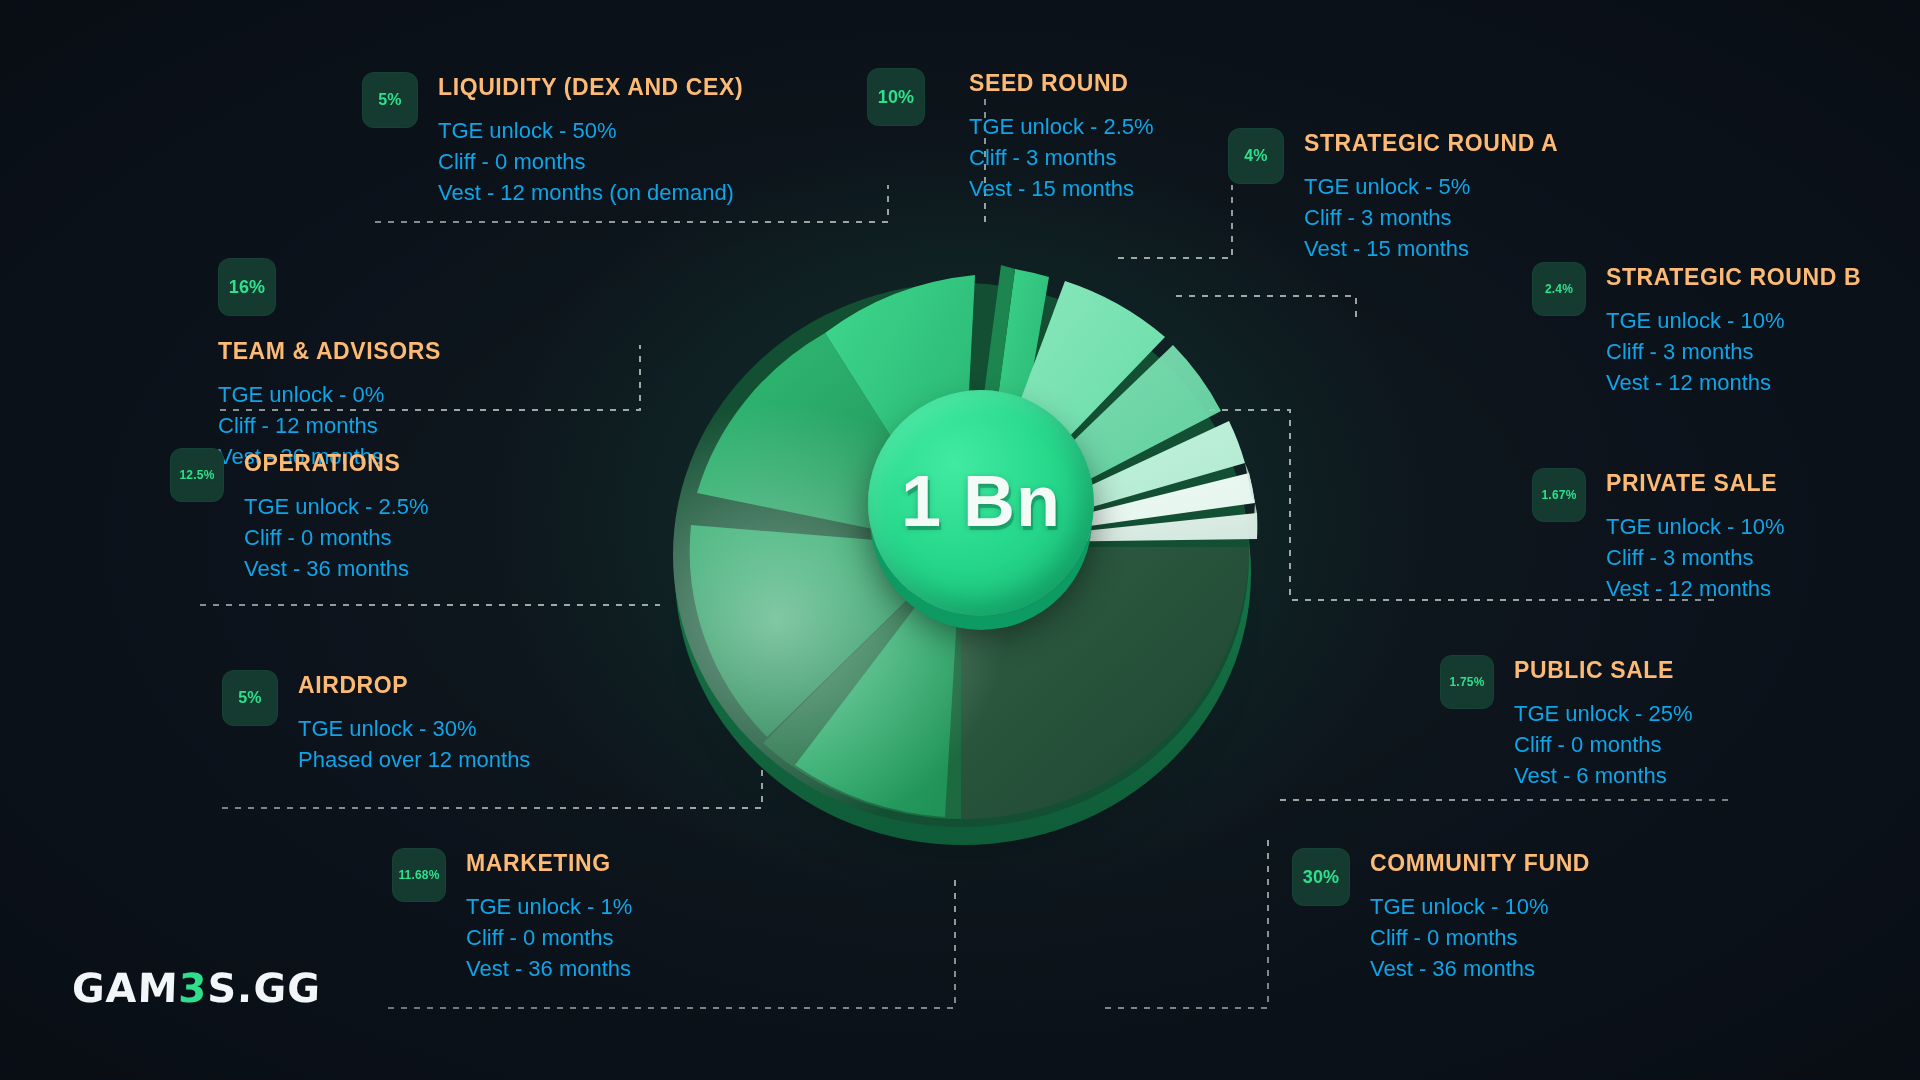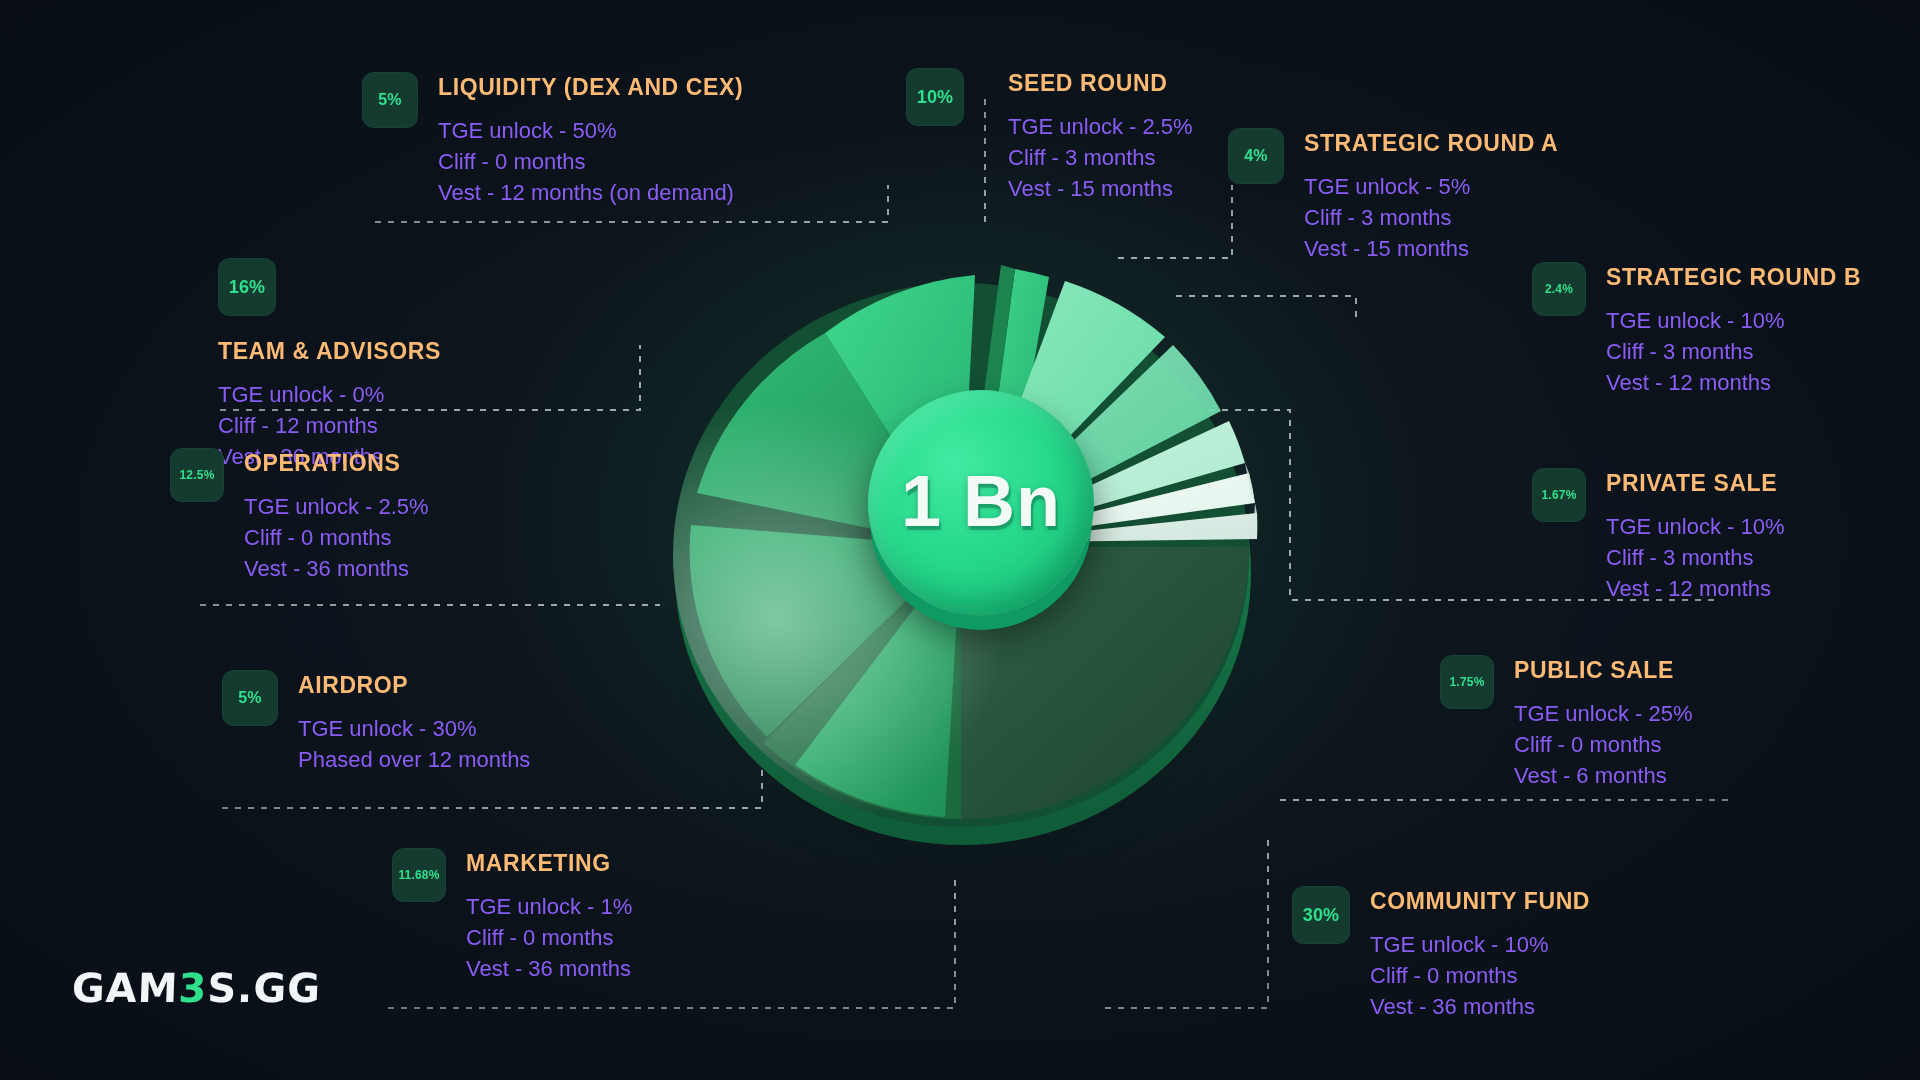--- a/index.html
+++ b/index.html
@@ -57,21 +57,21 @@
     font-size:23px;
     font-weight:bold;
     letter-spacing:0.6px;
     color:#fdba74;
     margin-bottom:14px;
     white-space:nowrap;
   }
   .info-lines { line-height:1.42; }
   .info-line {
     font-size:22px;
-    color:#8b5cf6;
+    color:#0ea5e9;
     white-space:nowrap;
     font-weight:400;
   }
 
   
   .pie-wrap{
     position:absolute;
     left:645px; top:225px;
     width:630px; height:630px;
   }
@@ -234,21 +234,21 @@
   <div class="info-body">
     <div class="info-title">LIQUIDITY (DEX AND CEX)</div>
     <div class="info-lines">
       <div class="info-line">TGE unlock - 50%</div>
       <div class="info-line">Cliff - 0 months</div>
       <div class="info-line">Vest - 12 months (on demand)</div>
     </div>
   </div>
 </div>
 
-<div class="info" style="left:906px; top:68px;gap:44px;">
+<div class="info" style="left:867px; top:68px;gap:44px;">
   <div class="badge sz-md">10%</div>
   <div class="info-body">
     <div class="info-title">SEED ROUND</div>
     <div class="info-lines">
       <div class="info-line">TGE unlock - 2.5%</div>
       <div class="info-line">Cliff - 3 months</div>
       <div class="info-line">Vest - 15 months</div>
     </div>
   </div>
 </div>
@@ -341,21 +341,21 @@
   <div class="info-body">
     <div class="info-title">MARKETING</div>
     <div class="info-lines">
       <div class="info-line">TGE unlock - 1%</div>
       <div class="info-line">Cliff - 0 months</div>
       <div class="info-line">Vest - 36 months</div>
     </div>
   </div>
 </div>
 
-<div class="info" style="left:1292px; top:848px;margin-top:38px;">
+<div class="info" style="left:1292px; top:848px;">
   <div class="badge sz-md">30%</div>
   <div class="info-body">
     <div class="info-title">COMMUNITY FUND</div>
     <div class="info-lines">
       <div class="info-line">TGE unlock - 10%</div>
       <div class="info-line">Cliff - 0 months</div>
       <div class="info-line">Vest - 36 months</div>
     </div>
   </div>
 </div>

